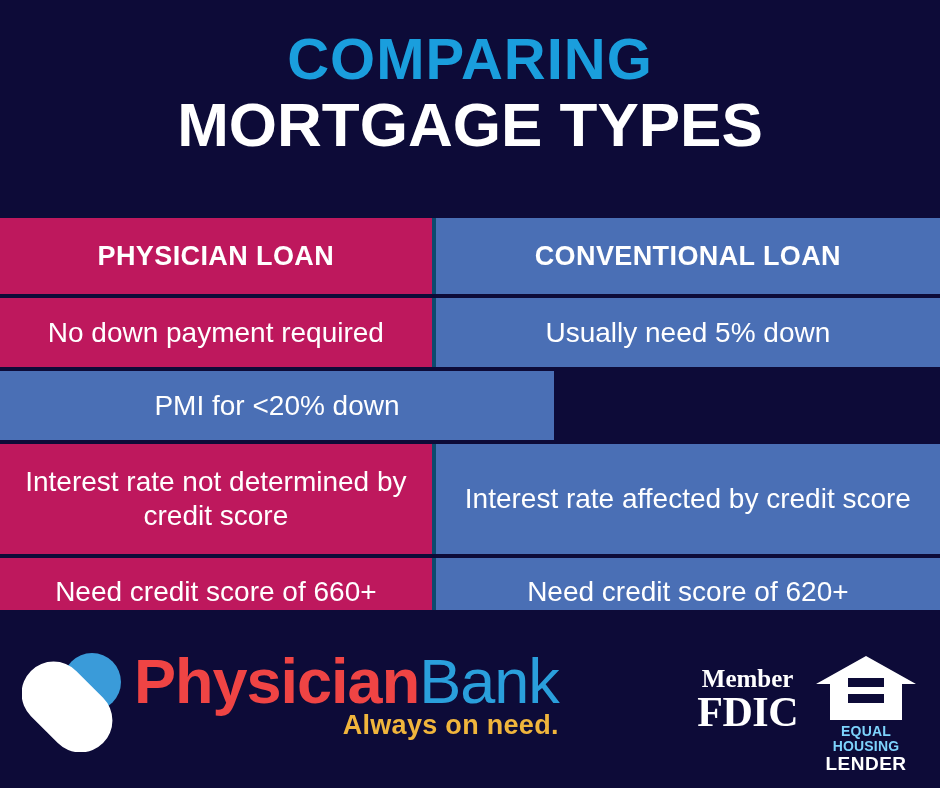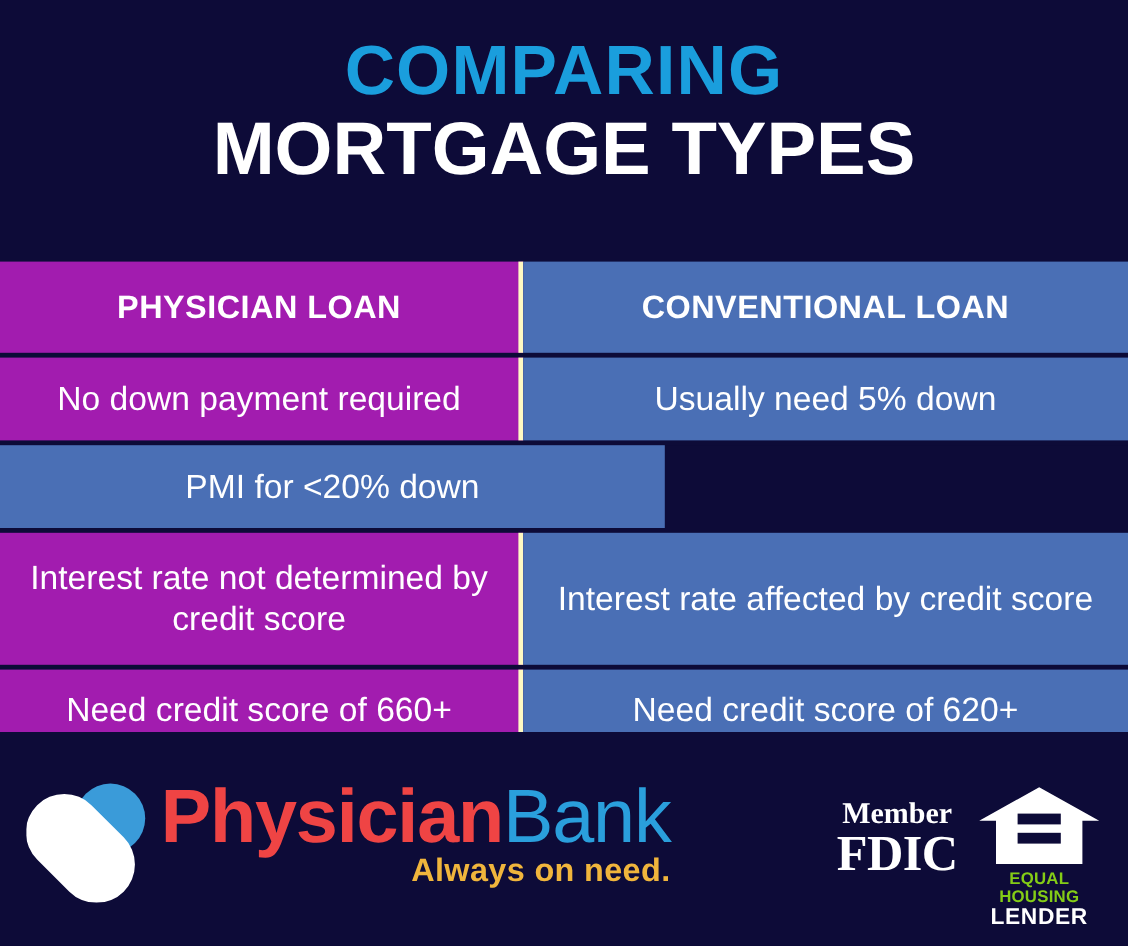--- a/index.html
+++ b/index.html
@@ -65,22 +65,22 @@
     box-sizing: border-box;
     display: flex;
     align-items: center;
     justify-content: center;
     text-align: center;
     color: #ffffff;
     padding: 4px 10px;
   }
   .cell-left {
     width: 478px;
-    background: #a21caf;
-    border-right: 4px solid #fef9c3;
+    background: #be185d;
+    border-right: 4px solid #0c4a6e;
   }
   .cell-right {
     width: 554px;
     background: #4a6fb5;
   }
   .row-header .cell {
     font-weight: bold;
     font-size: 27px;
     letter-spacing: 0.4px;
     font-family: "Liberation Sans", sans-serif;
@@ -183,21 +183,21 @@
   .ehl {
     width: 104px;
     position: relative;
     text-align: center;
   }
   .ehl-text1 {
     font-family: "Liberation Sans", sans-serif;
     font-weight: bold;
     font-size: 14px;
     line-height: 15px;
-    color: #84cc16;
+    color: #7dd3fc;
     letter-spacing: 0.2px;
   }
   .ehl-text2 {
     font-family: "Liberation Sans", sans-serif;
     font-weight: bold;
     font-size: 19px;
     line-height: 20px;
     color: #ffffff;
     letter-spacing: 0.5px;
   }

